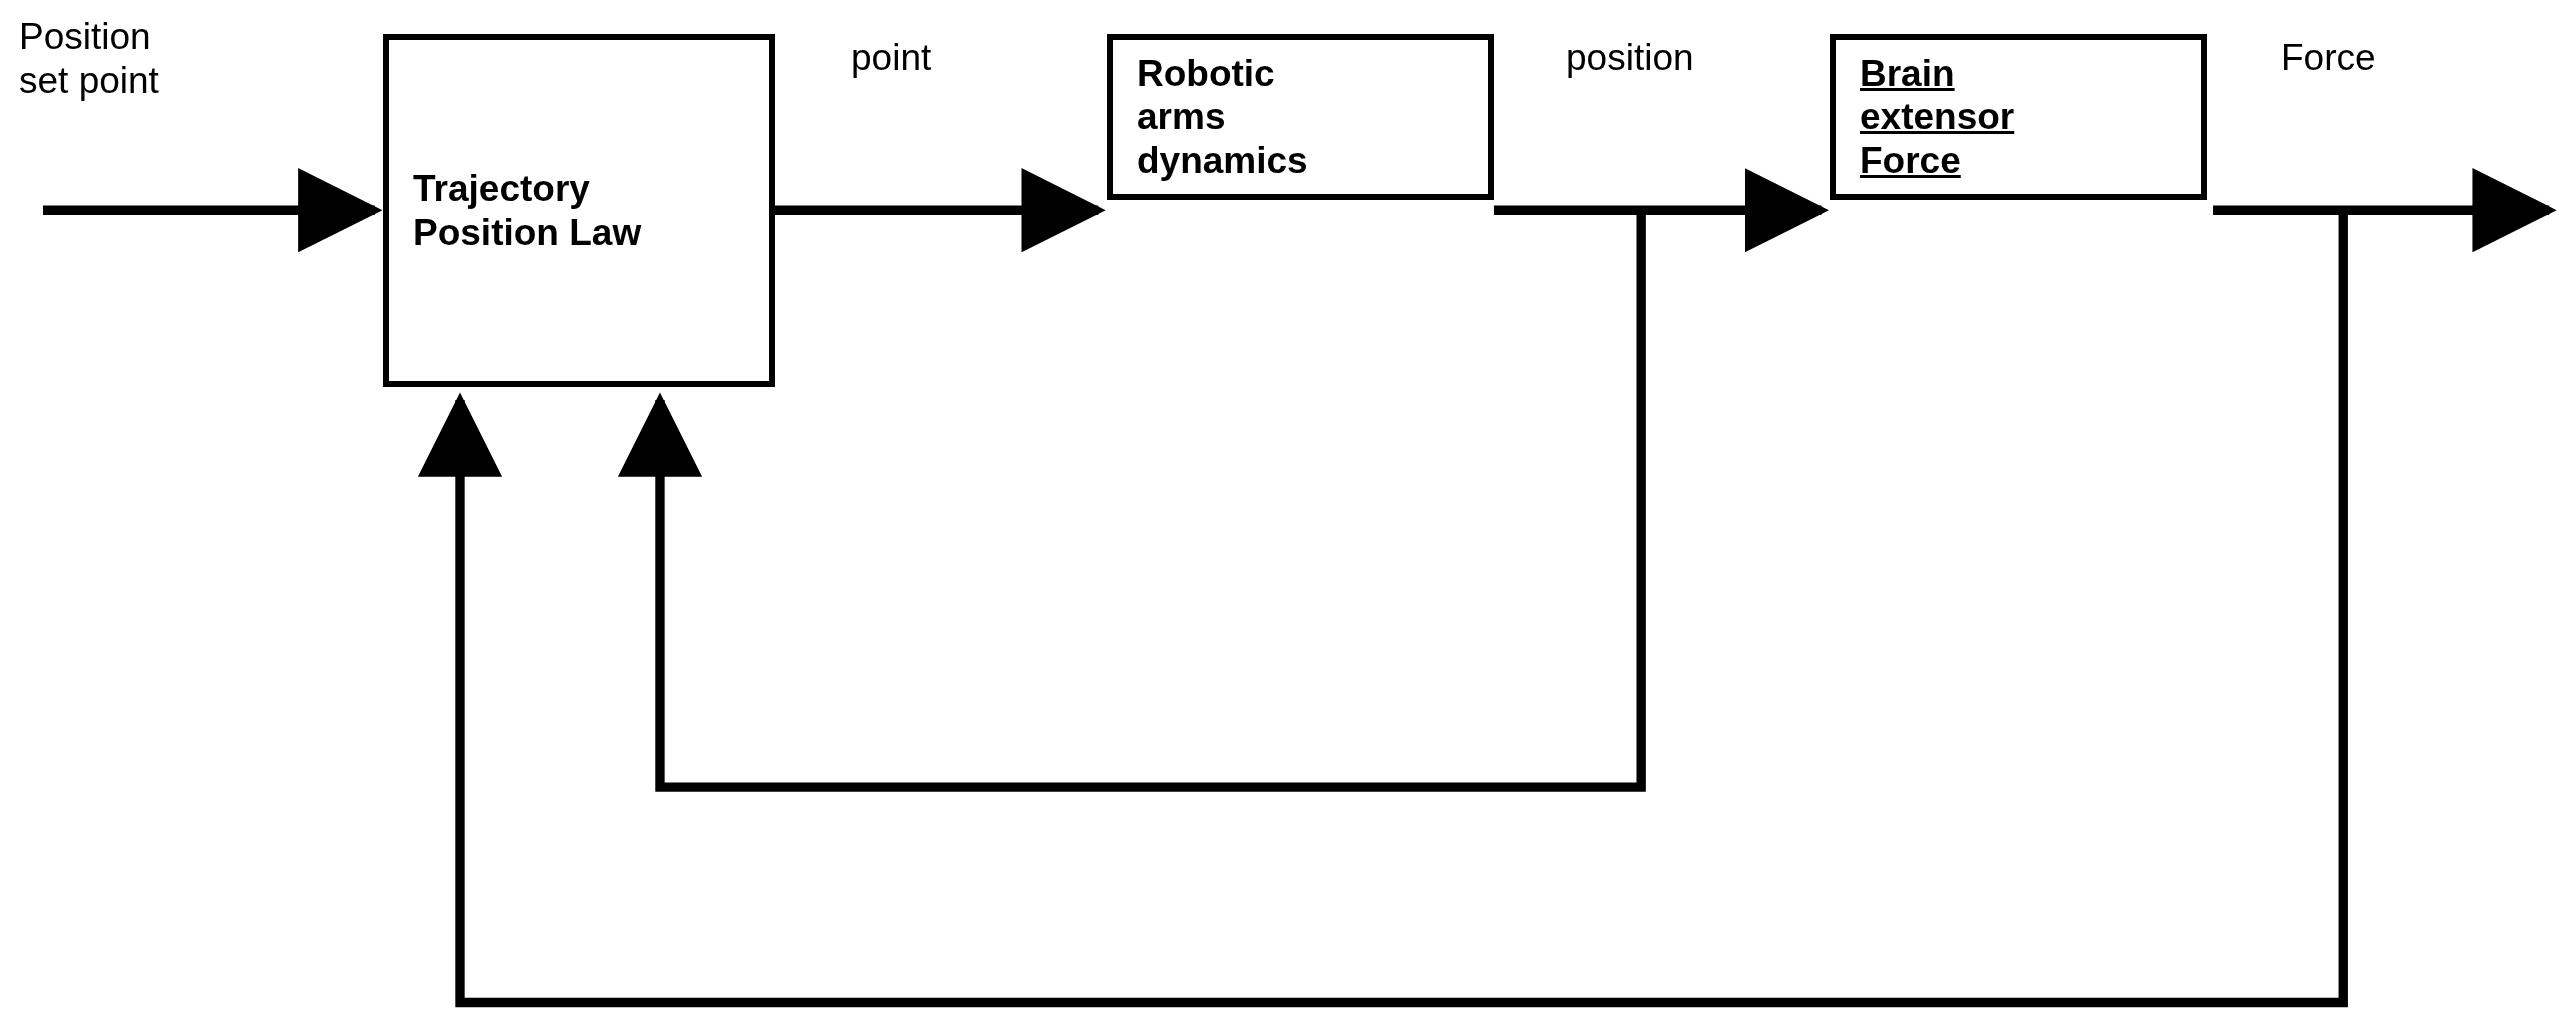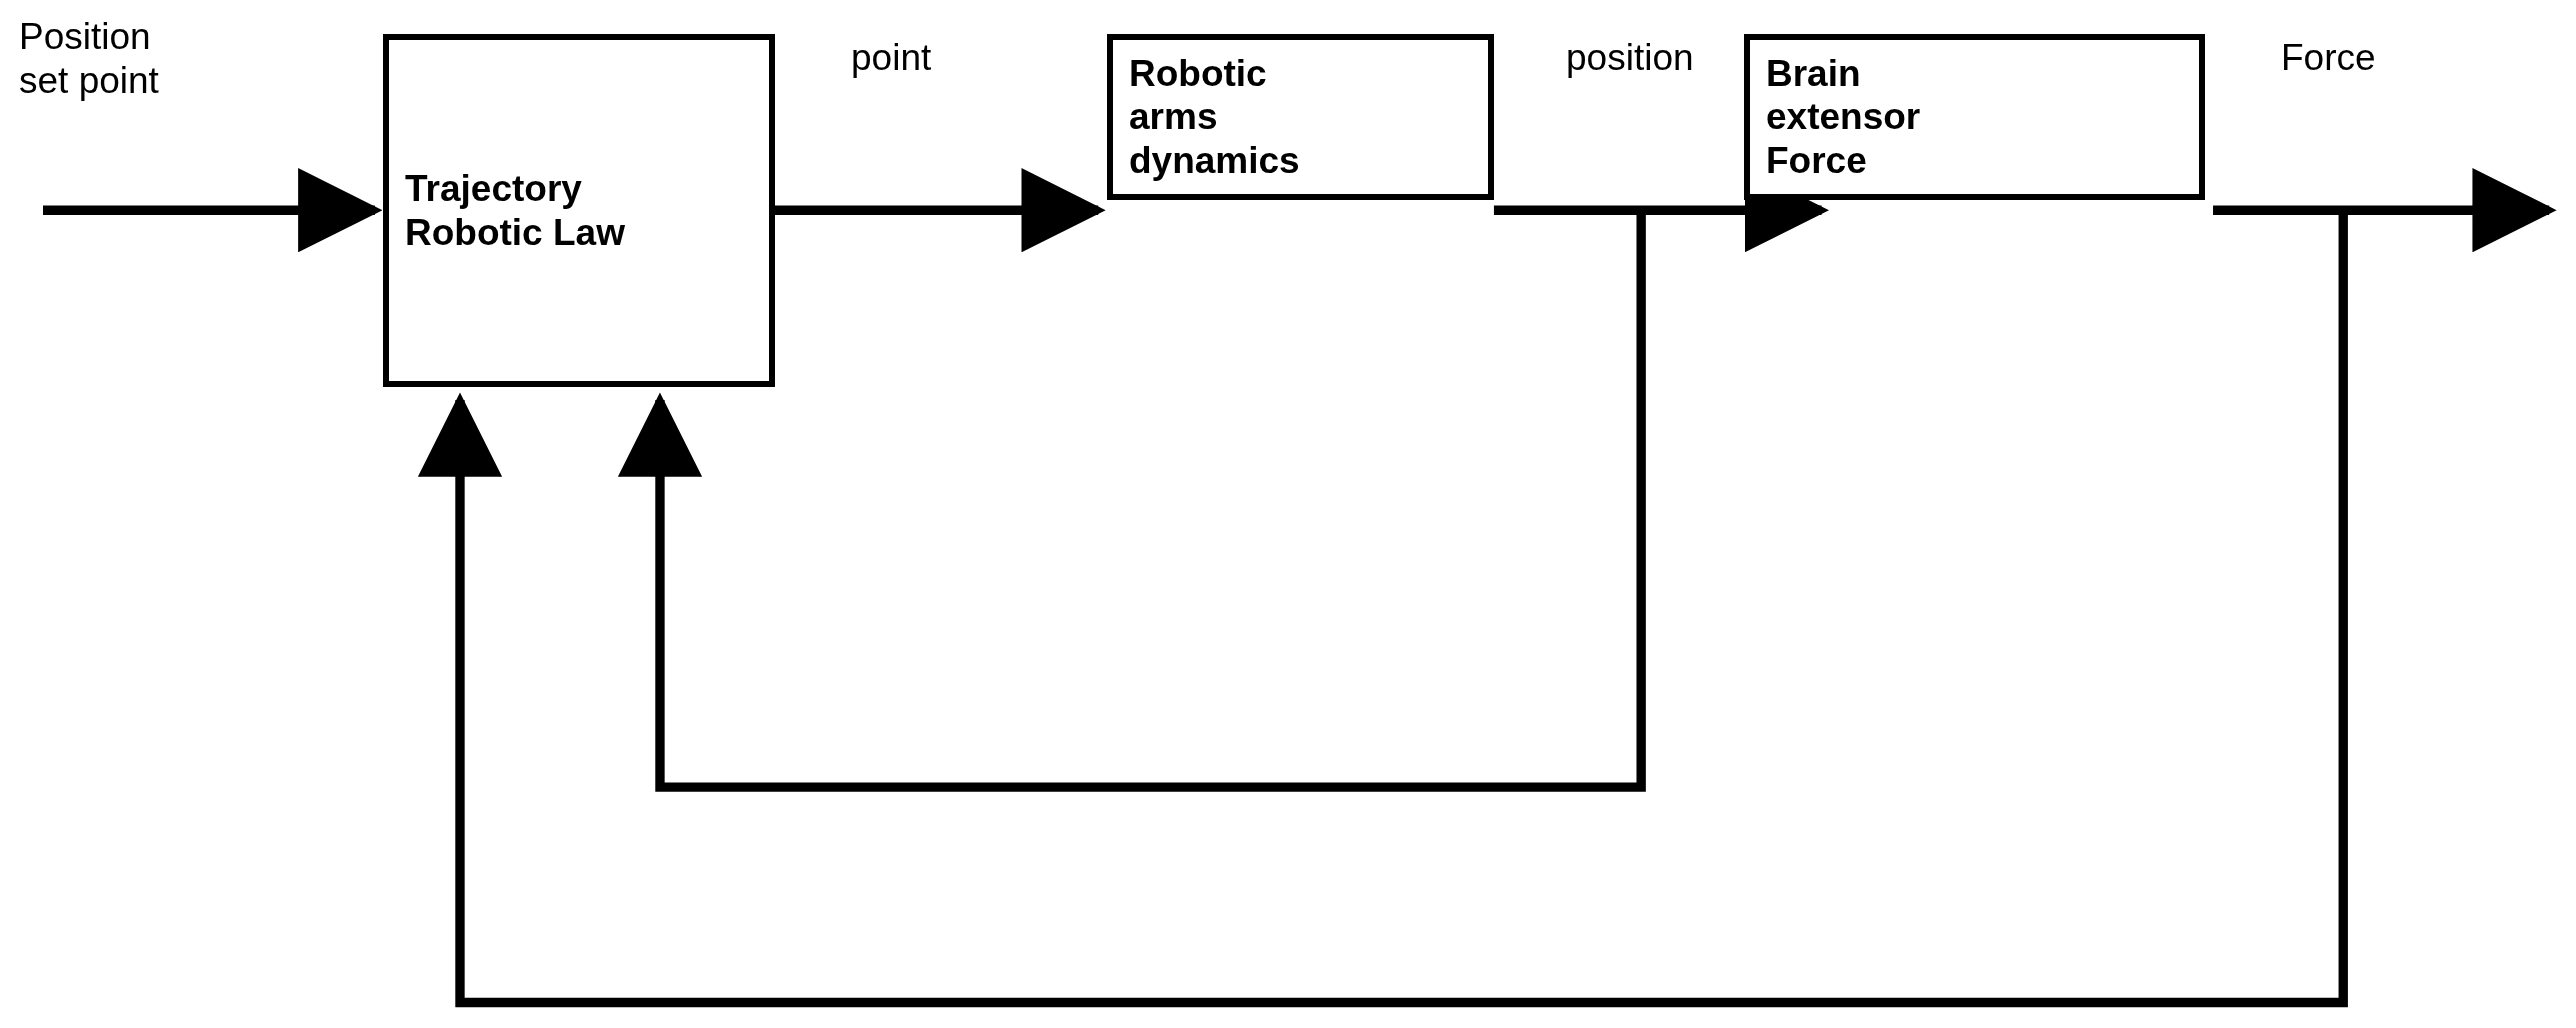--- a/index.html
+++ b/index.html
@@ -30,21 +30,21 @@
     border: 6px solid #000000;
     display: flex;
     align-items: center;
     justify-content: flex-start;
   }
   .block-label {
     font-weight: bold;
     font-size: 37px;
     line-height: 1.18;
     color: #000000;
-    padding-left: 16px;
+    padding-left: 24px;
     white-space: pre-line;
     text-align: left;
   }
   .sig-label {
     position: absolute;
     font-size: 37px;
     font-weight: normal;
     color: #000000;
     line-height: 1.18;
     white-space: pre-line;
@@ -77,30 +77,30 @@
       <line x1="2600" y1="247" x2="2995" y2="247" marker-end="url(#arrow-right)"></line>
 
       <path d="M 1928 247 L 1928 925 L 775 925 L 775 470" marker-end="url(#arrow-up)"></path>
 
       <path d="M 2753 247 L 2753 1178 L 540 1178 L 540 470" marker-end="url(#arrow-up)"></path>
     </g>
   </svg>
 
   <div class="block" style="left:383px; top:34px; width:392px; height:353px;">
     <div class="block-label">Trajectory
-Robotic Law</div>
+Position Law</div>
   </div>
 
   <div class="block" style="left:1107px; top:34px; width:387px; height:166px;">
     <div class="block-label">Robotic
 arms
 dynamics</div>
   </div>
 
-  <div class="block" style="left:1744px; top:34px; width:461px; height:166px;">
+  <div class="block" style="left:1830px; top:34px; width:377px; height:166px;text-decoration:underline;">
     <div class="block-label">Brain
 extensor
 Force</div>
   </div>
 
   <div class="sig-label" style="left:19px; top:15.3px;">Position
 set point</div>
 
   <div class="sig-label" style="left:851px; top:36px;">point</div>
 

